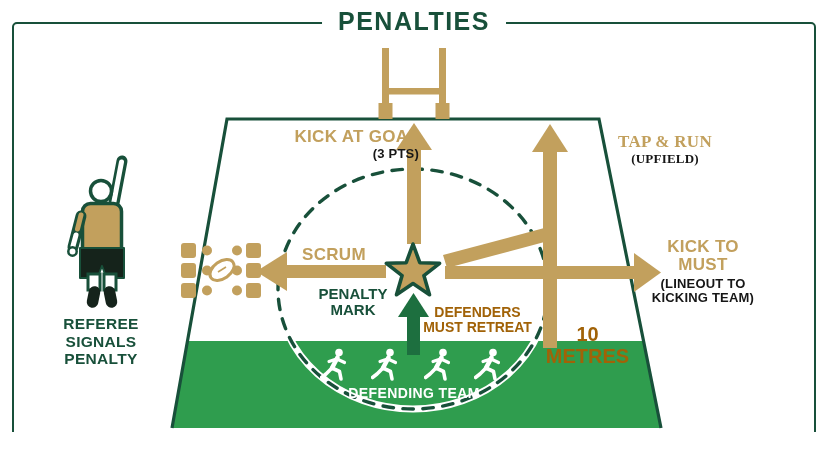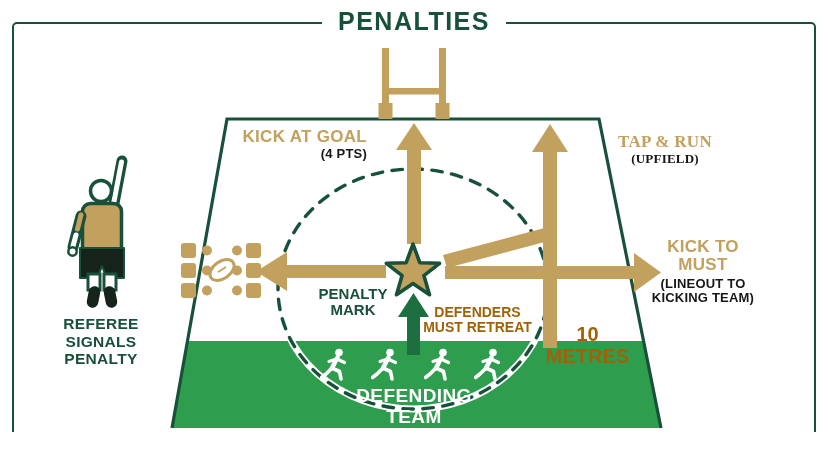--- a/index.html
+++ b/index.html
@@ -136,36 +136,37 @@
       <rect x="104" y="274" width="12" height="16" fill="#ffffff" stroke="#18503A" stroke-width="3"></rect>
       <path d="M 94.5 292 L 92.5 302" stroke="#15231B" stroke-width="11.5" stroke-linecap="round" fill="none"></path>
       <path d="M 109.5 292 L 111.5 302" stroke="#15231B" stroke-width="11.5" stroke-linecap="round" fill="none"></path>
     </g>
   </svg>
 
   <div class="lbl" id="title">PENALTIES</div>
 
   <div class="lbl greenTxt center" style="left:52px;top:315px;width:98px;font-size:15.5px;line-height:1.13;letter-spacing:.3px;">REFEREE SIGNALS PENALTY</div>
 
-  <div class="lbl right" style="right:461px;top:128px;width:170px;">
+  <div class="lbl right" style="right:409px;top:128px;width:170px;">
     <div class="gold">KICK AT GOAL</div>
-    <div class="sub">(4 PTS)</div>
+    <div class="sub">(3 PTS)</div>
   </div>
 
   <div class="lbl center" style="left:595px;top:133px;width:140px;font-family:Liberation Serif, serif;">
     <div class="gold">TAP &amp; RUN</div>
     <div class="sub">(UPFIELD)</div>
   </div>
 
   <div class="lbl center" style="left:632px;top:238px;width:142px;">
     <div class="gold" style="max-width:95px;margin:0 auto;">KICK TO MUST</div>
     <div class="sub" style="max-width:128px;margin:2px auto 0;">(LINEOUT TO KICKING TEAM)</div>
   </div>
 
+  <div class="lbl gold center" style="left:278px;top:246px;width:112px;">SCRUM</div>
 
   <div class="lbl greenTxt center" style="left:300px;top:286px;width:106px;font-size:15px;line-height:1.07;text-align:center;">PENALTY MARK</div>
 
   <div class="lbl blackTxt center" style="left:415px;top:305px;width:125px;font-size:14px;line-height:1.1;">DEFENDERS MUST RETREAT</div>
 
   <div class="lbl blackTxt center" style="left:535px;top:324px;width:105px;font-size:20px;">10 METRES</div>
 
-  <div class="lbl whiteTxt center" style="left:332px;top:386px;width:164px;font-size:19px;letter-spacing:.4px;">DEFENDING TEAM</div>
+  <div class="lbl whiteTxt center" style="left:332px;top:386px;width:164px;font-size:14px;letter-spacing:.4px;">DEFENDING TEAM</div>
 </div>
 
 </body></html>

